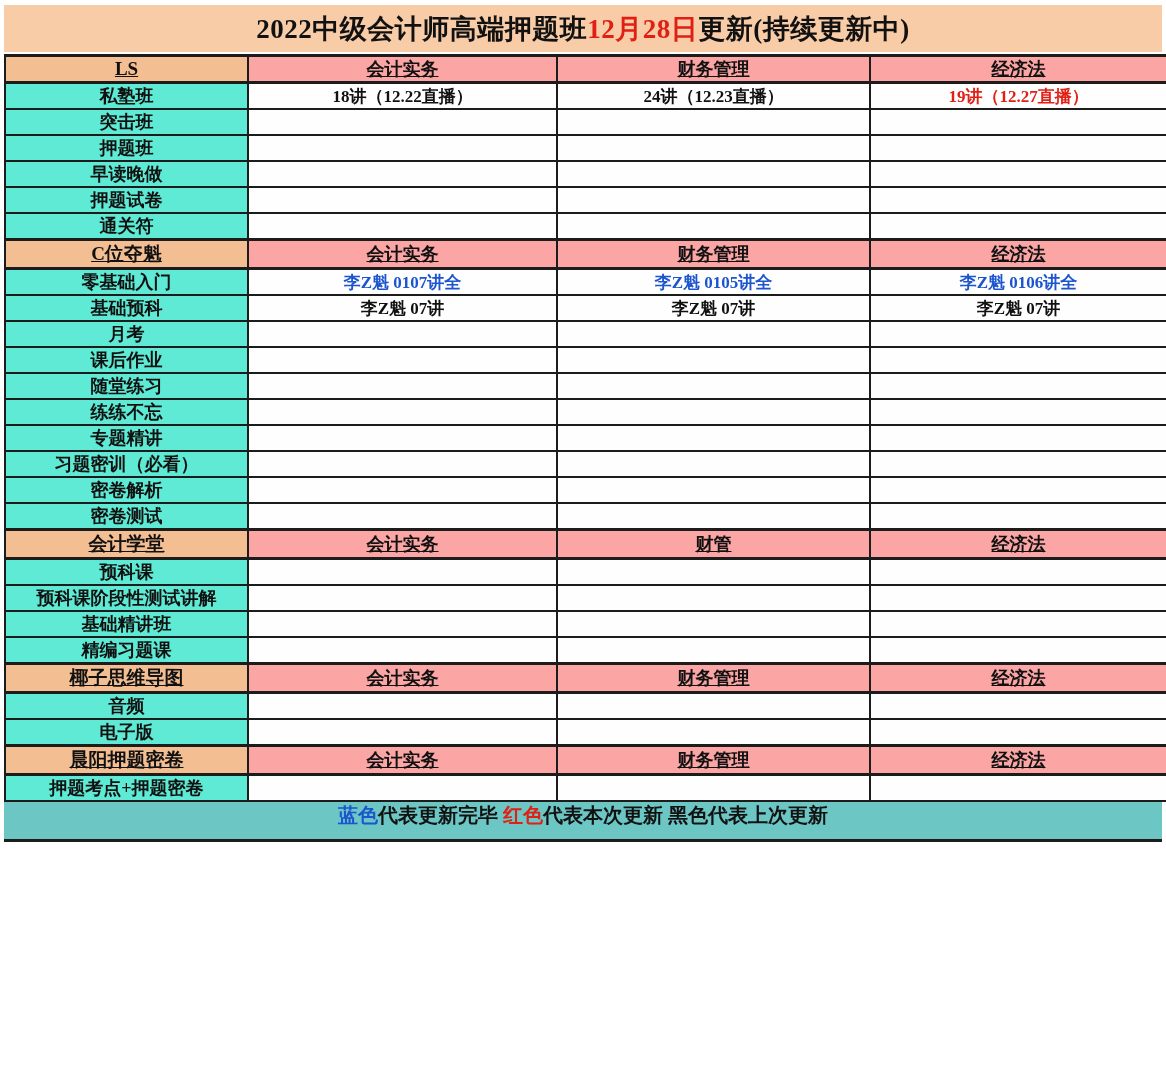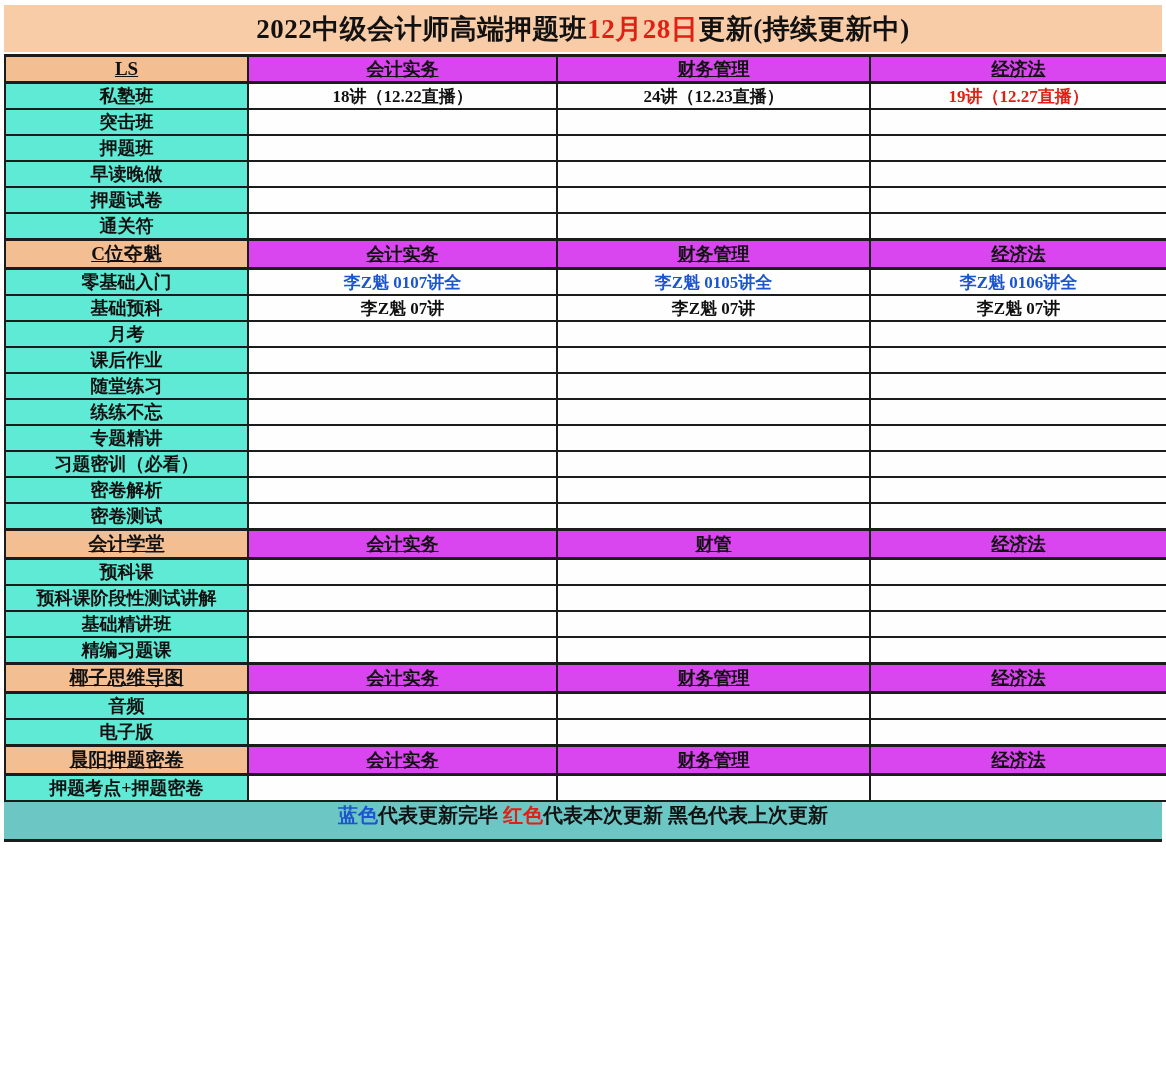--- a/index.html
+++ b/index.html
@@ -49,21 +49,21 @@
     border-top-width: 3px;
     border-bottom-width: 3px;
     text-decoration: underline;
   }
   th.section-label {
     background: #F3BE92;
     color: #111111;
     font-size: 19px;
   }
   th.col-head {
-    background: #d946ef;
+    background: #fca5a5;
     color: #111111;
     font-size: 18px;
     font-weight: bold;
   }
   td.row-label {
     background: #5eead4;
     color: #111111;
     font-size: 18px;
   }
   td.value {

